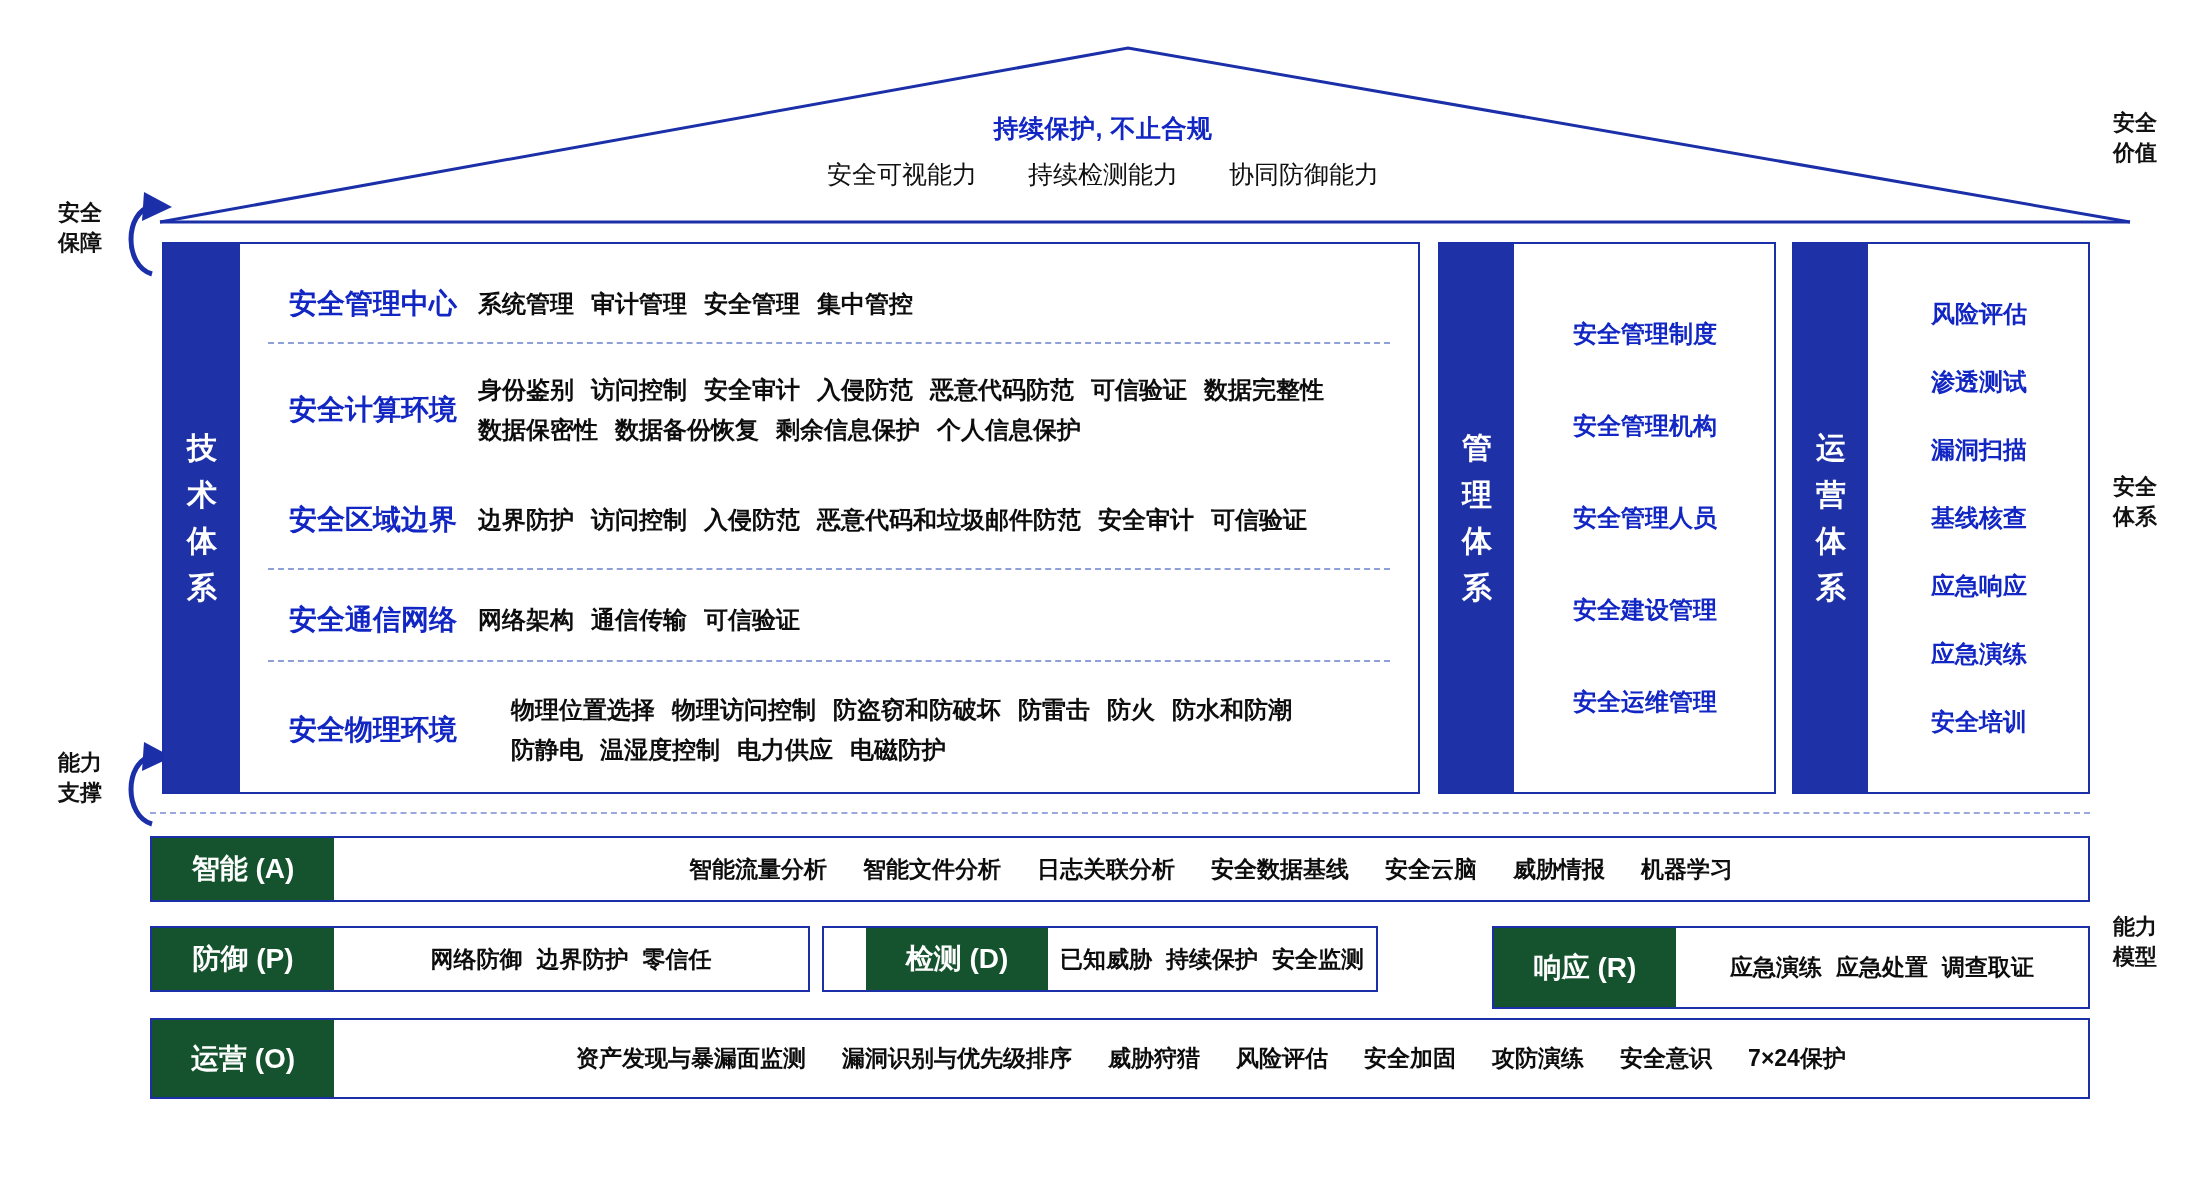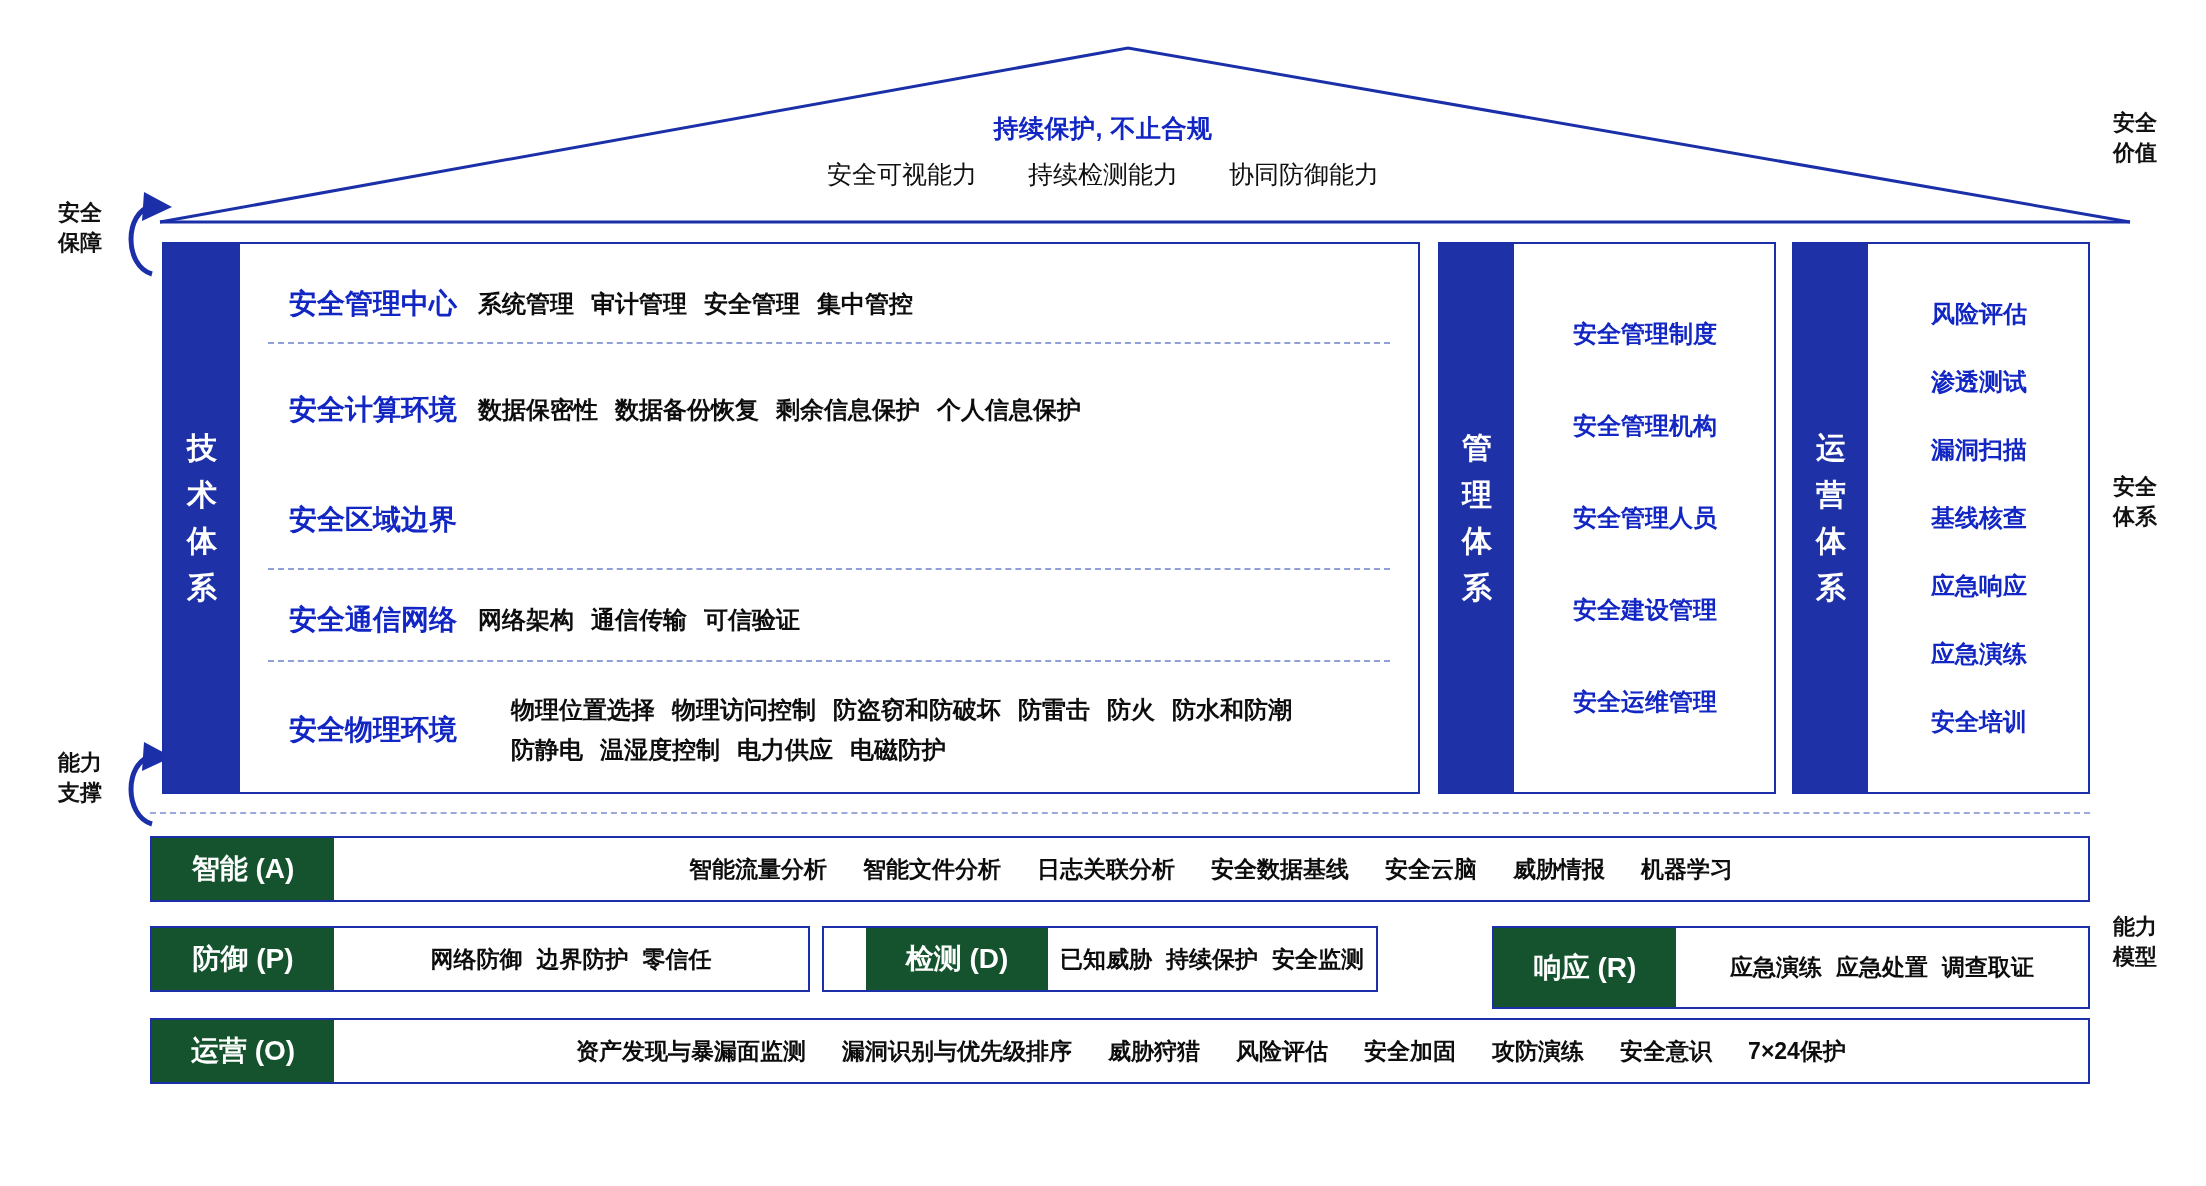--- a/index.html
+++ b/index.html
@@ -216,27 +216,35 @@
         <span class="it">系统管理</span><span class="it">审计管理</span><span class="it">安全管理</span><span class="it">集中管控</span>
       </span>
     </div>
   </div>
   <div class="dashed" style="left:268px; top:342px; width:1122px;"></div>
 
   <div class="trow" style="left:268px; top:362px; width:1130px; height:96px;">
     <div class="trow-name">安全计算环境</div>
     <div class="trow-items">
       <span class="ln">
+        <span class="it">身份鉴别</span><span class="it">访问控制</span><span class="it">安全审计</span><span class="it">入侵防范</span><span class="it">恶意代码防范</span><span class="it">可信验证</span><span class="it">数据完整性</span>
+      </span>
+      <span class="ln">
         <span class="it">数据保密性</span><span class="it">数据备份恢复</span><span class="it">剩余信息保护</span><span class="it">个人信息保护</span>
       </span>
     </div>
   </div>
 
   <div class="trow" style="left:268px; top:492px; width:1130px; height:56px;">
     <div class="trow-name">安全区域边界</div>
+    <div class="trow-items">
+      <span class="ln">
+        <span class="it">边界防护</span><span class="it">访问控制</span><span class="it">入侵防范</span><span class="it">恶意代码和垃圾邮件防范</span><span class="it">安全审计</span><span class="it">可信验证</span>
+      </span>
+    </div>
   </div>
   <div class="dashed" style="left:268px; top:568px; width:1122px;"></div>
 
   <div class="trow" style="left:268px; top:592px; width:1130px; height:56px;">
     <div class="trow-name">安全通信网络</div>
     <div class="trow-items">
       <span class="ln">
         <span class="it">网络架构</span><span class="it">通信传输</span><span class="it">可信验证</span>
       </span>
     </div>
@@ -322,21 +330,21 @@
 
   <div class="cap-box" style="left:1492px; top:926px; width:598px; height:83px;">
     <div class="cap-tag" style="width:182px;">响应 (R)</div>
     <div class="cap-items gap-narrow">
       <span class="it">应急演练</span>
         <span class="it">应急处置</span>
         <span class="it">调查取证</span>
     </div>
   </div>
 
-  <div class="cap-box" style="left:150px; top:1018px; width:1940px; height:66px;">
+  <div class="cap-box" style="left:150px; top:1018px; width:1940px; height:81px;">
     <div class="cap-tag" style="width:182px;">运营 (O)</div>
     <div class="cap-items gap-wide">
       <span class="it">资产发现与暴漏面监测</span>
         <span class="it">漏洞识别与优先级排序</span>
         <span class="it">威胁狩猎</span>
         <span class="it">风险评估</span>
         <span class="it">安全加固</span>
         <span class="it">攻防演练</span>
         <span class="it">安全意识</span>
         <span class="it">7×24保护</span>

